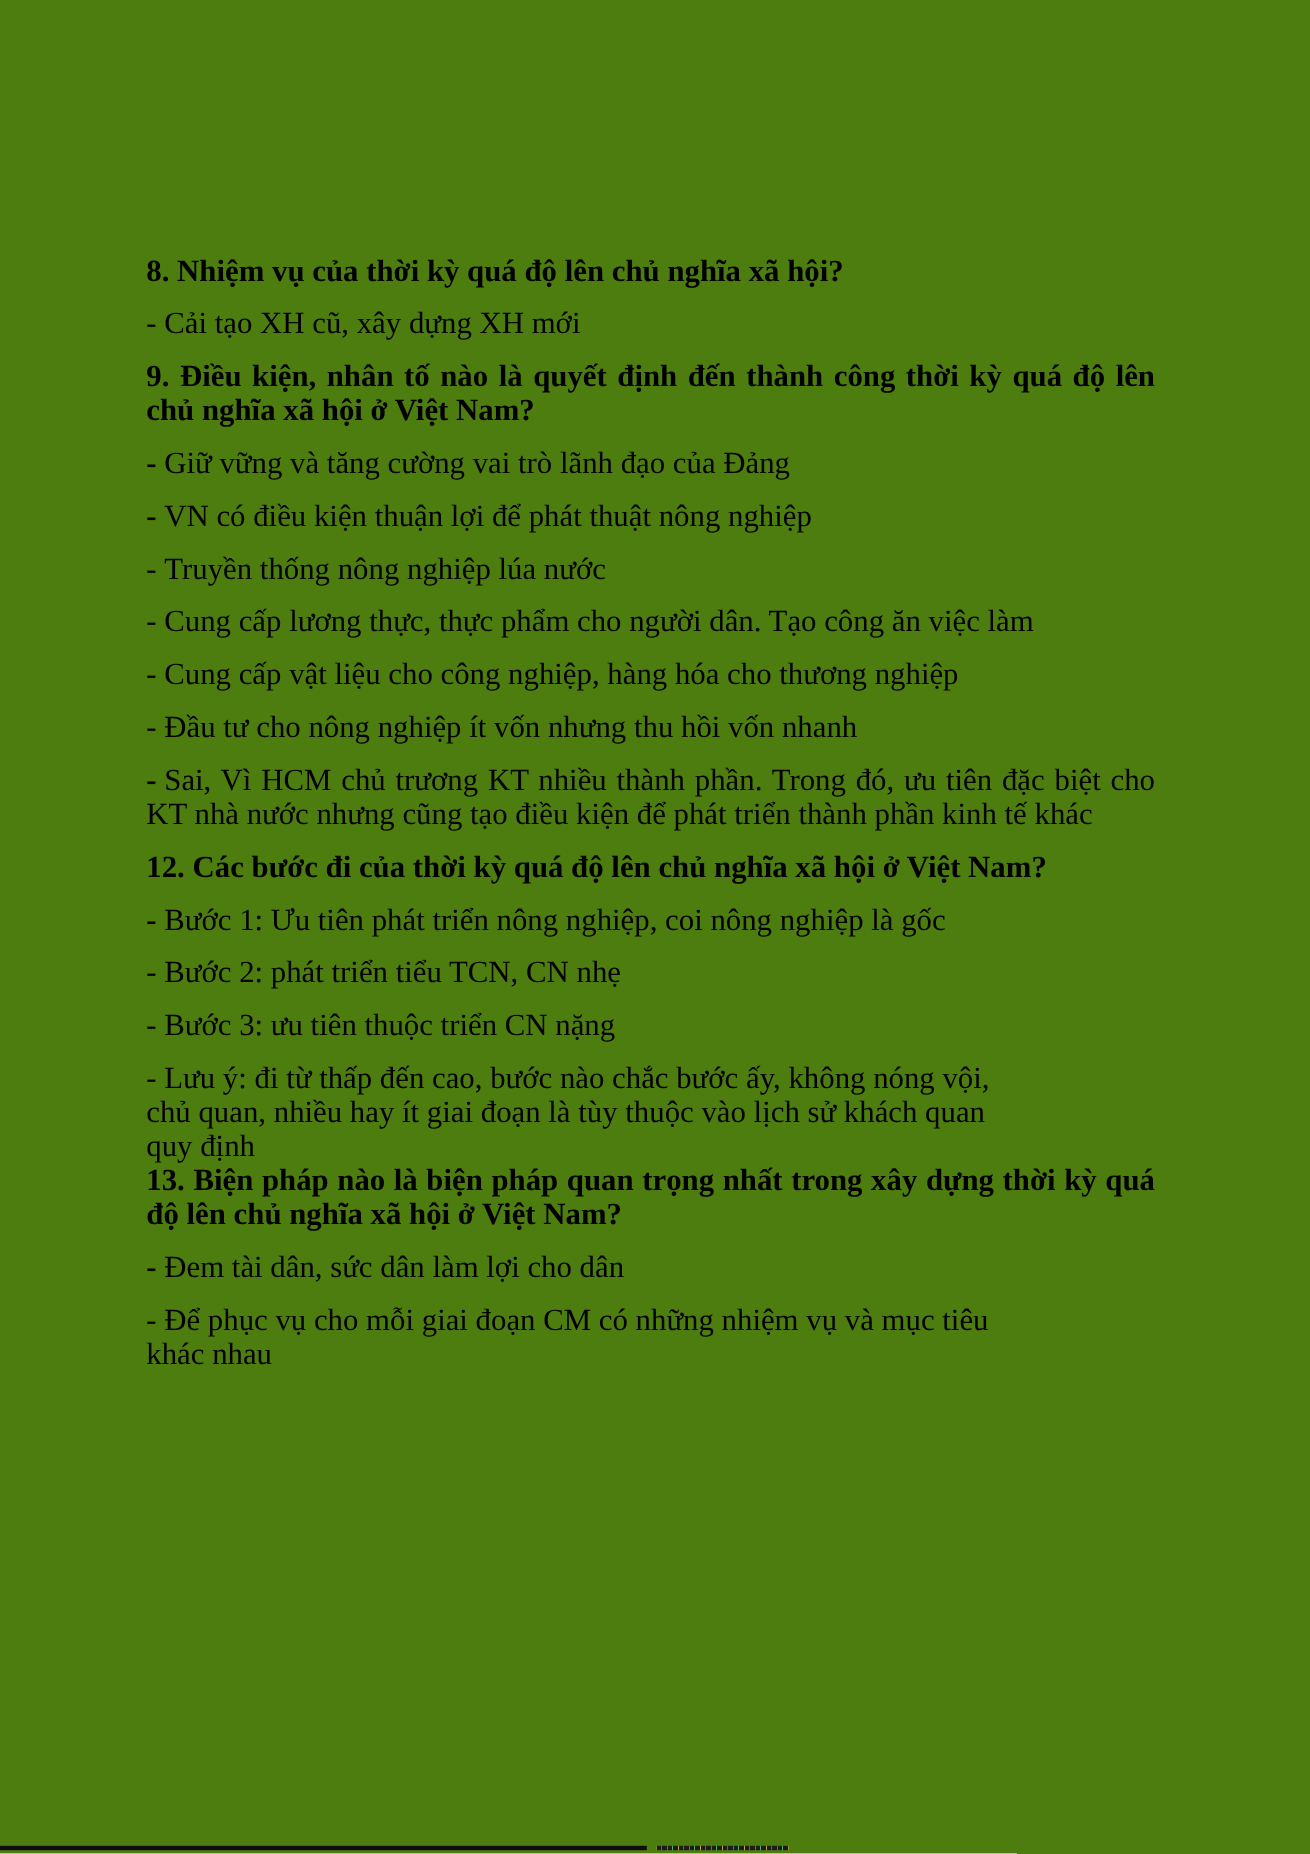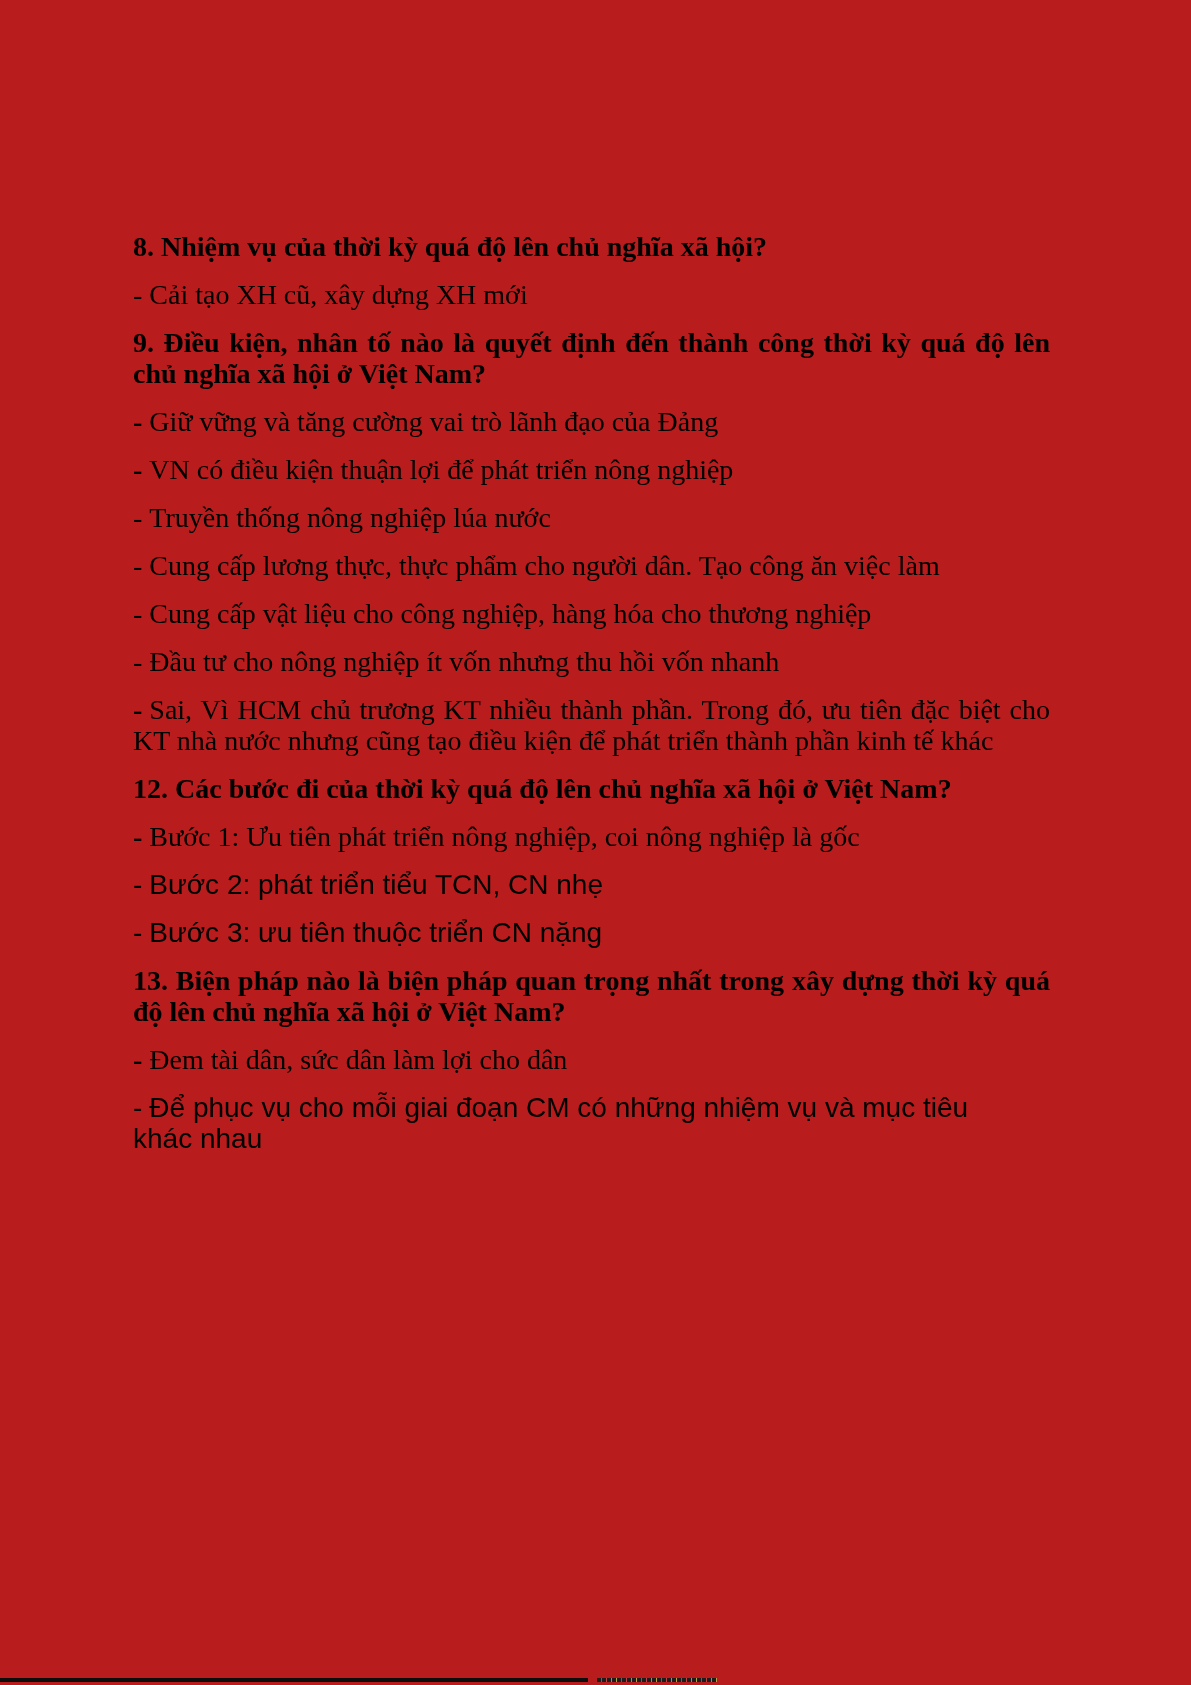--- a/index.html
+++ b/index.html
@@ -1,40 +1,40 @@
 <!DOCTYPE html>
 <html><head>
 <meta charset="utf-8">
 <style>
   html, body { margin: 0; padding: 0; background: #ffffff; }
   .page {
     position: relative;
     width: 1191px;
     height: 1685px;
-    background: #b91c1c;
+    background: #4d7c0f;
     overflow: hidden;
     font-family: "Liberation Serif", serif;
     color: #000000;
   }
   .content {
     position: absolute;
     left: 133px;
     top: 231px;
     width: 917px;
   }
   .content p {
     margin: 0 0 17px 0;
     font-size: 28px;
     line-height: 31px;
     font-family: "Liberation Serif", serif;
   }
   p.q { font-weight: bold; }
   p.justify { text-align: justify; }
   p.sans {
-    font-family: Liberation Sans, sans-serif;
+    font-family: Liberation Serif, serif;
     font-size: 28px;
     line-height: 31px;
     width: 995px;
   }
   p.pre span.txt { white-space: pre-line; }
   p.tight { margin-bottom: 0; }
   span.dash { margin-right: 7px; }
   span.dash.bd { font-weight: bold; }
   .footer-bar-left {
     position: absolute;
@@ -66,41 +66,44 @@
     <p class="q">8. Nhiệm vụ của thời kỳ quá độ lên chủ nghĩa xã hội?</p>
 
 
     <p class="a"><span class="dash">-</span><span class="txt">Cải tạo XH cũ, xây dựng XH mới</span></p>
 
     <p class="q justify">9. Điều kiện, nhân tố nào là quyết định đến thành công thời kỳ quá độ lên chủ nghĩa xã hội ở Việt Nam?</p>
 
     <p class="a"><span class="dash bd">-</span><span class="txt">Giữ vững và tăng cường vai trò lãnh đạo của Đảng</span></p>
 
 
-    <p class="a"><span class="dash bd">-</span><span class="txt">VN có điều kiện thuận lợi để phát triển nông nghiệp</span></p>
+    <p class="a"><span class="dash bd">-</span><span class="txt">VN có điều kiện thuận lợi để phát thuật nông nghiệp</span></p>
 
     <p class="a"><span class="dash">-</span><span class="txt">Truyền thống nông nghiệp lúa nước</span></p>
 
     <p class="a"><span class="dash">-</span><span class="txt">Cung cấp lương thực, thực phẩm cho người dân. Tạo công ăn việc làm</span></p>
 
     <p class="a"><span class="dash">-</span><span class="txt">Cung cấp vật liệu cho công nghiệp, hàng hóa cho thương nghiệp</span></p>
 
     <p class="a"><span class="dash">-</span><span class="txt">Đầu tư cho nông nghiệp ít vốn nhưng thu hồi vốn nhanh</span></p>
 
 
     <p class="a justify"><span class="dash bd">-</span><span class="txt">Sai, Vì HCM chủ trương KT nhiều thành phần. Trong đó, ưu tiên đặc biệt cho KT nhà nước nhưng cũng tạo điều kiện để phát triển thành phần kinh tế khác</span></p>
 
     <p class="q">12. Các bước đi của thời kỳ quá độ lên chủ nghĩa xã hội ở Việt Nam?</p>
 
     <p class="a"><span class="dash bd">-</span><span class="txt">Bước 1: Ưu tiên phát triển nông nghiệp, coi nông nghiệp là gốc</span></p>
 
     <p class="a sans"><span class="dash">-</span><span class="txt">Bước 2: phát triển tiểu TCN, CN nhẹ</span></p>
 
     <p class="a sans"><span class="dash">-</span><span class="txt">Bước 3: ưu tiên thuộc triển CN nặng</span></p>
 
+    <p class="a sans pre tight"><span class="dash">-</span><span class="txt">Lưu ý: đi từ thấp đến cao, bước nào chắc bước ấy, không nóng vội,
+chủ quan, nhiều hay ít giai đoạn là tùy thuộc vào lịch sử khách quan
+quy định</span></p>
 
     <p class="q justify">13. Biện pháp nào là biện pháp quan trọng nhất trong xây dựng thời kỳ quá độ lên chủ nghĩa xã hội ở Việt Nam?</p>
 
     <p class="a"><span class="dash bd">-</span><span class="txt">Đem tài dân, sức dân làm lợi cho dân</span></p>
 
 
     <p class="a sans pre"><span class="dash">-</span><span class="txt">Để phục vụ cho mỗi giai đoạn CM có những nhiệm vụ và mục tiêu
 khác nhau</span></p>
 
   </div>

